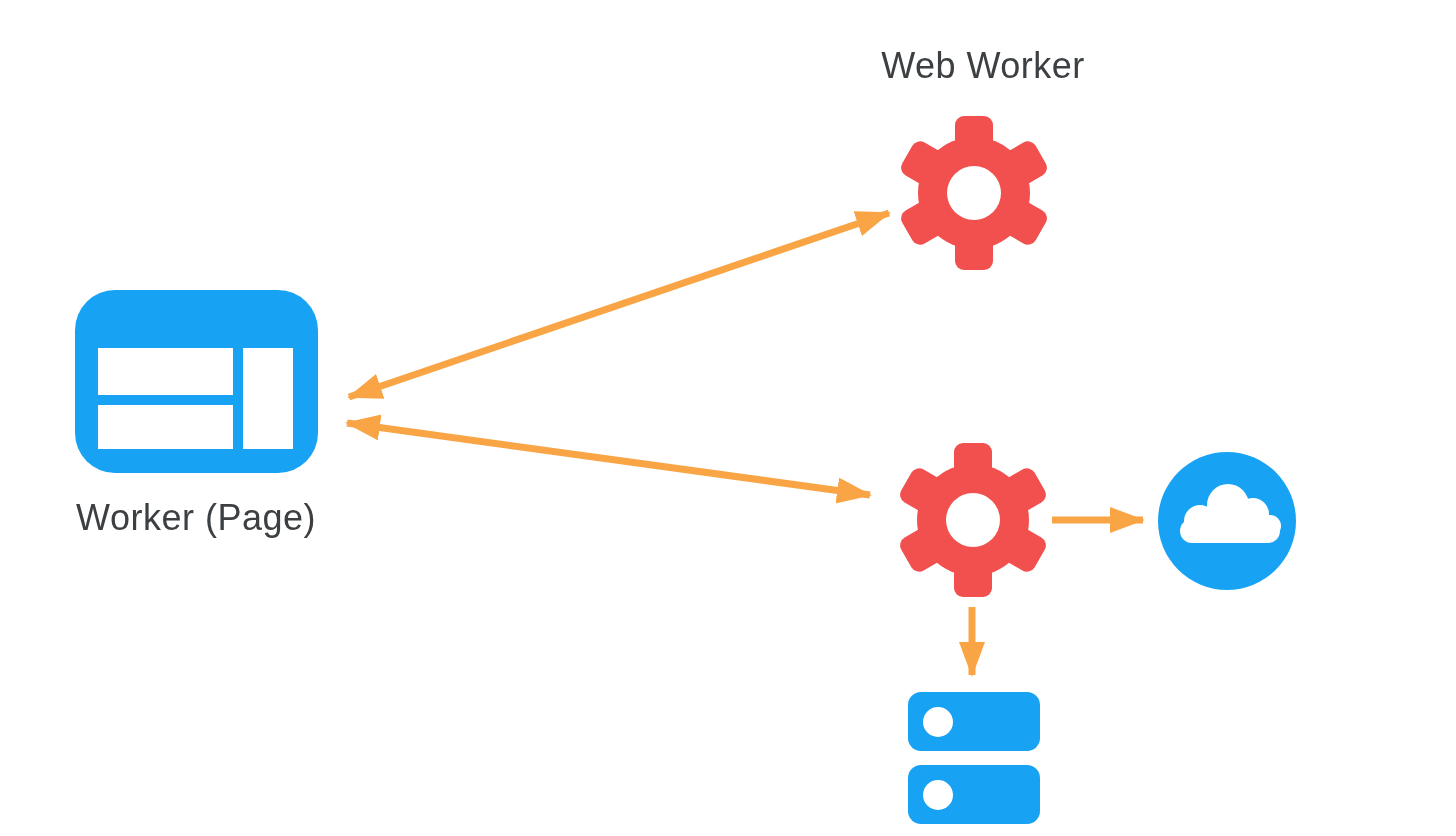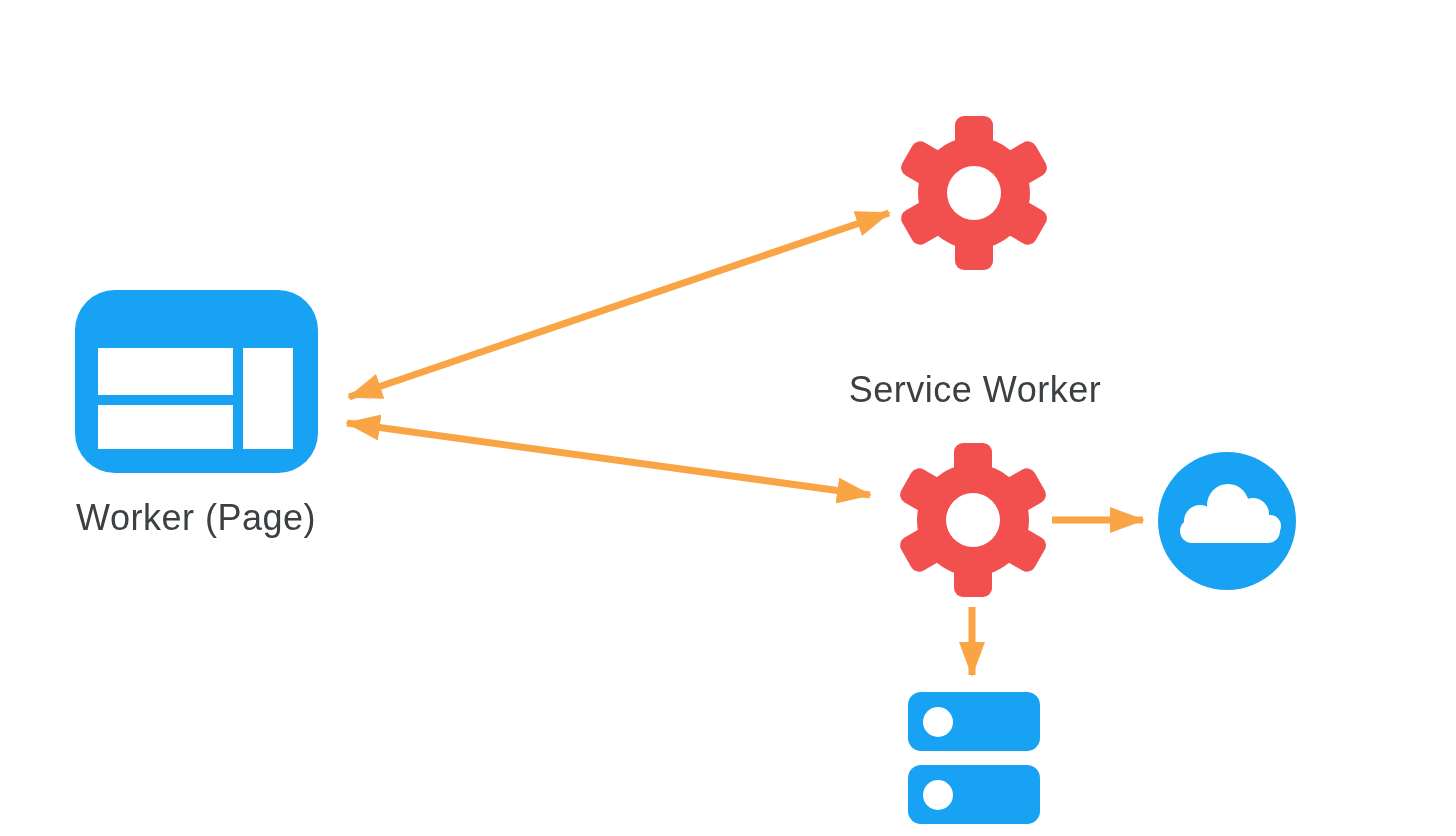--- a/index.html
+++ b/index.html
@@ -98,18 +98,18 @@
     </g>
 
     <g>
       <rect x="908" y="692" width="132" height="59" rx="13" fill="#18a2f3"></rect>
       <circle cx="938" cy="722" r="15" fill="#ffffff"></circle>
       <rect x="908" y="765" width="132" height="59" rx="13" fill="#18a2f3"></rect>
       <circle cx="938" cy="795" r="15" fill="#ffffff"></circle>
     </g>
   </svg>
 
+  <div class="label label-web-worker">Web Worker</div>
 
-  <div class="label label-service-worker">Service Worker</div>
 
   <div class="label label-window-page">Worker (Page)</div>
 
 </div>
 
 </body></html>

